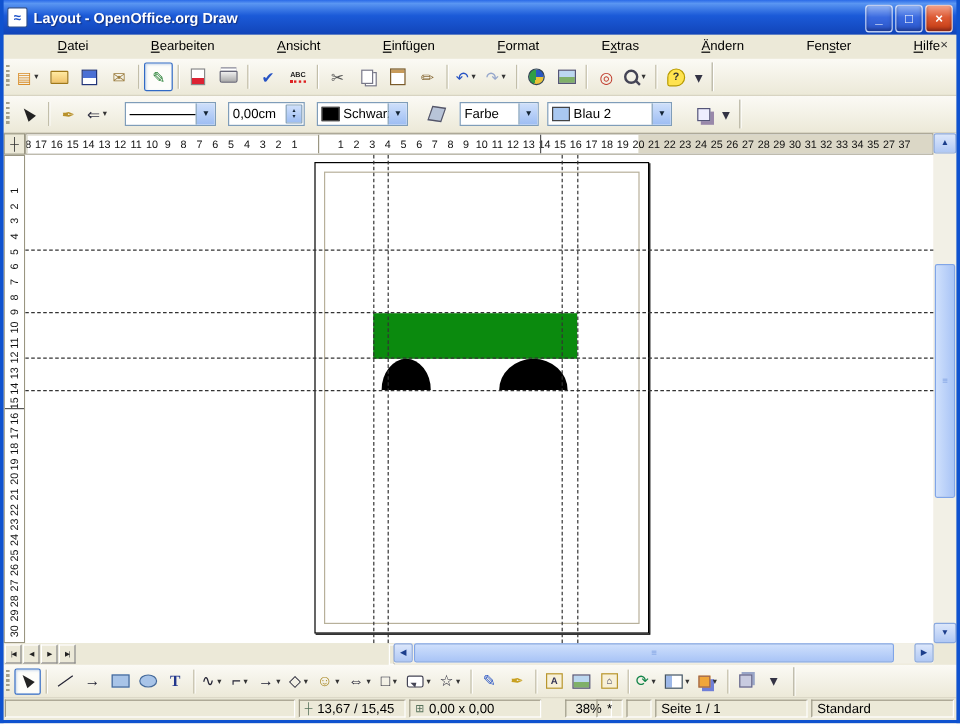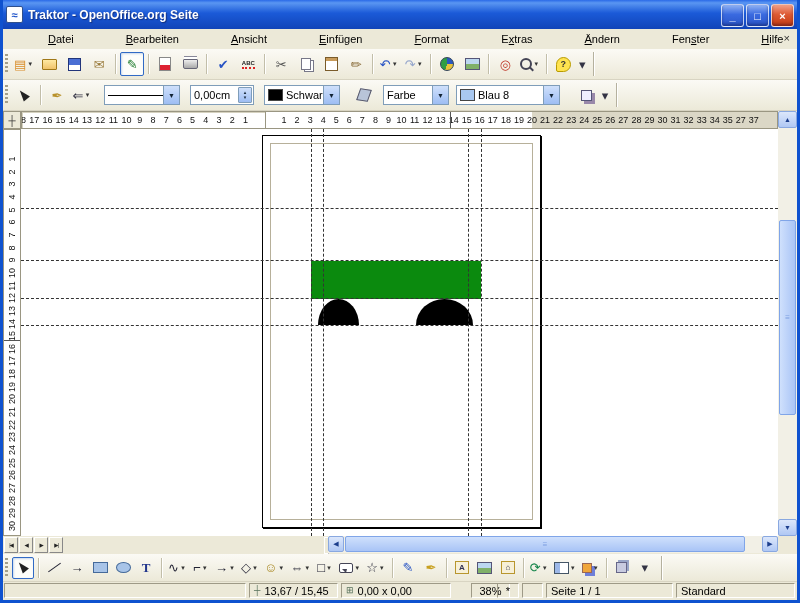--- a/index.html
+++ b/index.html
@@ -144,21 +144,21 @@
   .sicon{font-size:9px;color:#55705a;line-height:1;}
   .stext{font-size:11px;color:#000;white-space:nowrap;}
 </style>
 </head>
 <body>
 
 <div class="window">
 
   <div class="titlebar">
     <span class="appicon">≈</span>
-    <span class="title">Traktor - OpenOffice.org Seite</span>
+    <span class="title">Layout - OpenOffice.org Draw</span>
     <span class="wbtns" id="wbtns">
         <span class="wbtn">_</span>
         <span class="wbtn">□</span>
         <span class="wbtn wclose">×</span>
       </span>
   </div>
 
   <div class="menubar" id="menubar">
       <span class="mitem"><u>D</u>atei</span>
       <span class="mitem"><u>B</u>earbeiten</span>
@@ -291,21 +291,21 @@
           <span class="ticon i-can"></span>
         </span>
         <span class="tgap" style="width: 5px;"></span>
         <span class="xsel" style="width: 66px;">
           <span class="seltext">Farbe</span>
           <span class="selbtn">▼</span>
         </span>
         <span class="tgap" style="width: 5px;"></span>
         <span class="xsel" style="width: 104px;">
           <span class="swatch" style="background: rgb(169, 200, 240);"></span>
-          <span class="seltext">Blau 8</span>
+          <span class="seltext">Blau 2</span>
           <span class="selbtn">▼</span>
         </span>
         <span class="tgap" style="width: 12px;"></span>
         <span class="tbtn">
           <span class="ticon i-shadow"></span>
         </span>
         <span class="tbtn tsmall">
           <span class="ticon">▾</span>
         </span>
       </span>

